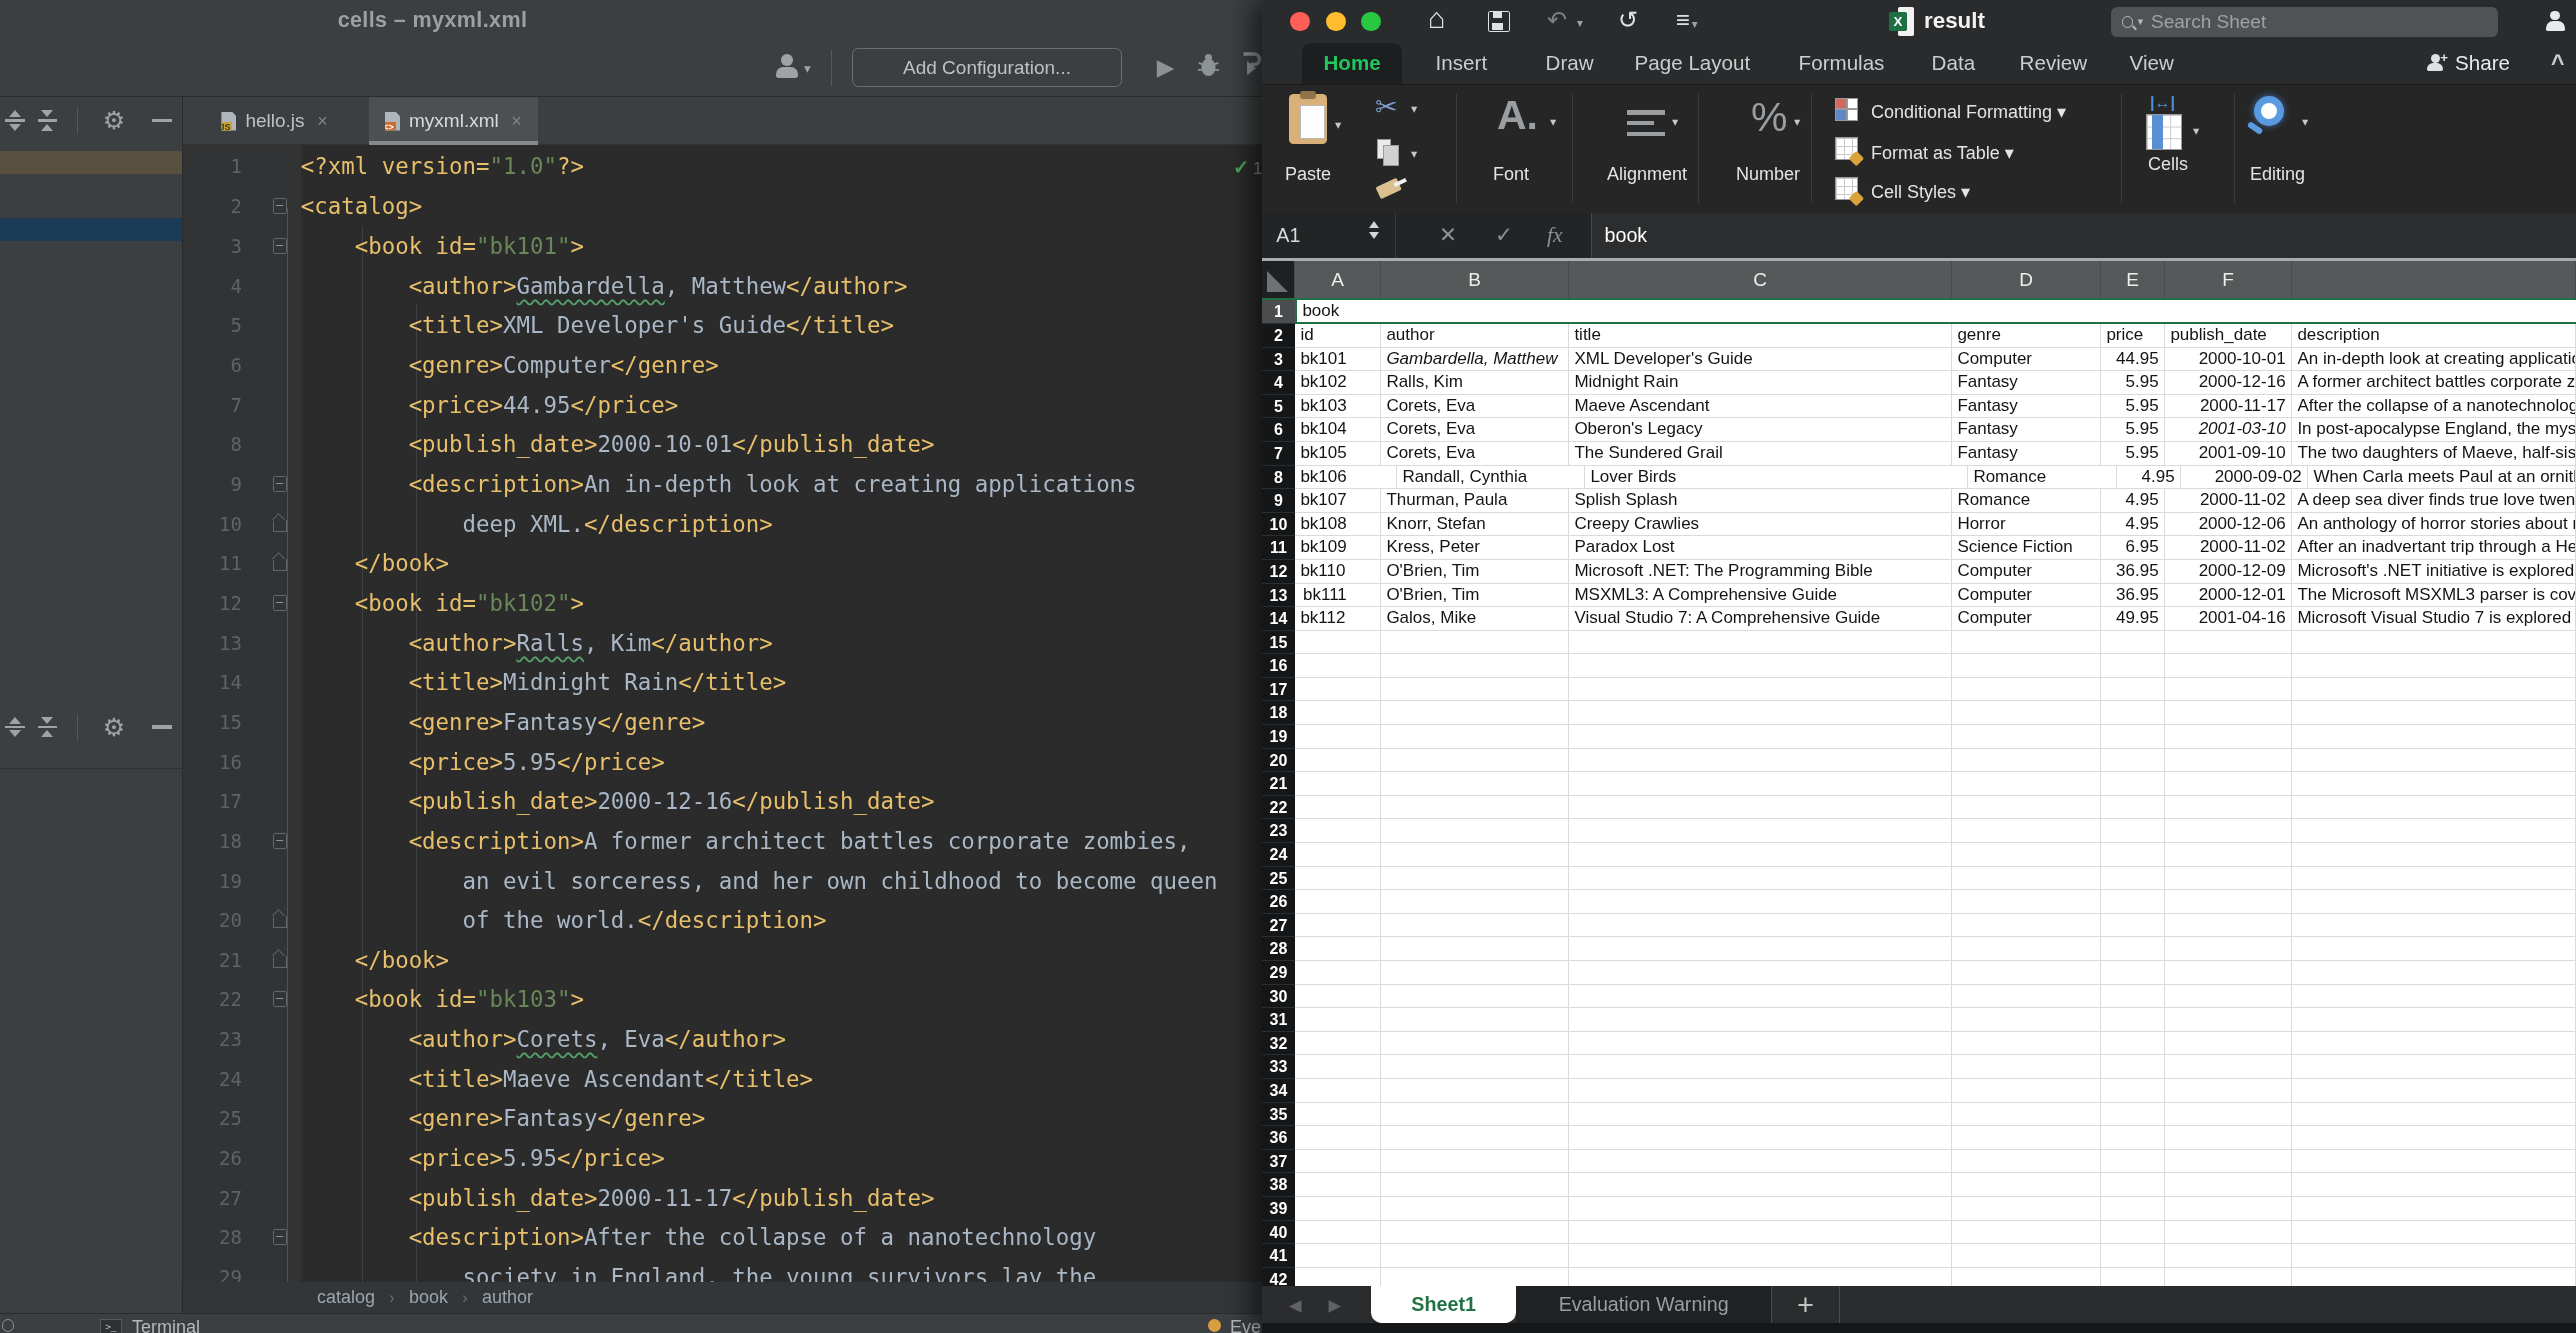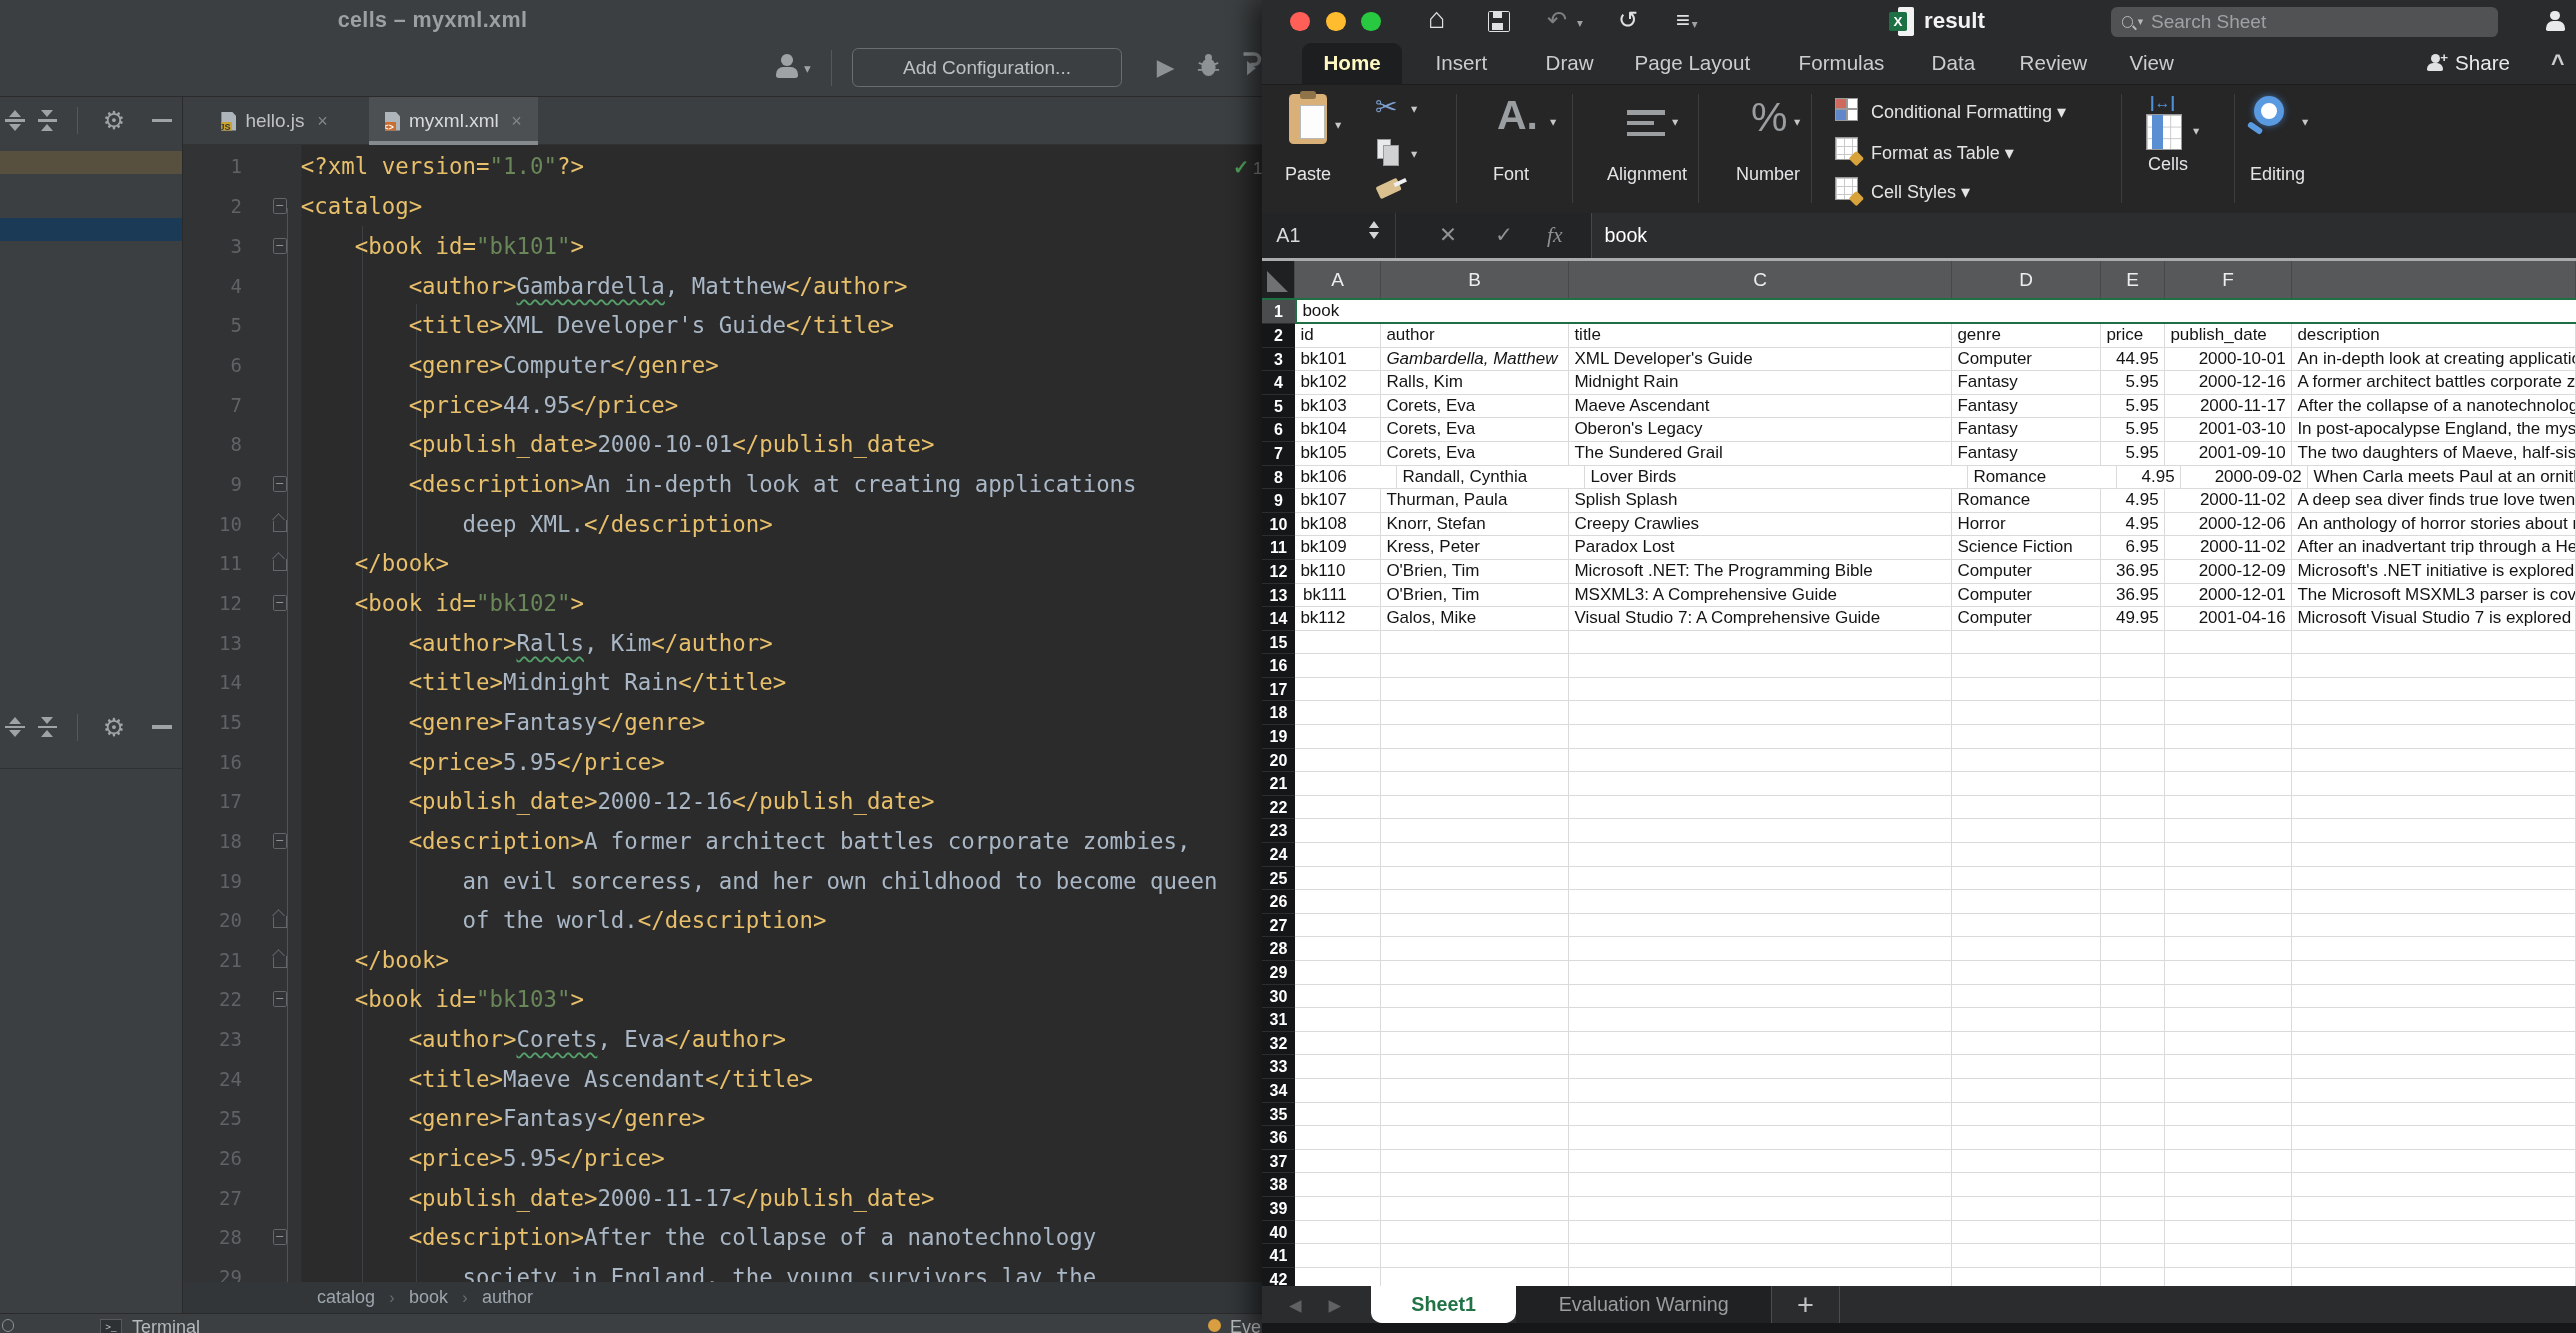--- a/index.html
+++ b/index.html
@@ -99,21 +99,21 @@
         display:flex;align-items:center;padding:0 10.7px;gap:8px;color:#9fa2a4;font-size:19px;}
   .mag{position:relative;width:11.6px;height:11.6px;border:1.8px solid #b9bcbe;border-radius:50%;flex-shrink:0;}
   .mag::after{content:"";position:absolute;left:9.8px;top:9.8px;width:5.4px;height:1.8px;background:#b9bcbe;transform:rotate(45deg);}
   .sbox .vcaret{font-size:10.7px;color:#b9bcbe;margin-left:-3.6px;}
   .picon{position:absolute;width:23px;height:21.5px;}
   .picon::before{content:"";position:absolute;left:6.3px;top:0;width:9.8px;height:9.8px;border-radius:50%;background:#e8eaeb;}
   .picon::after{content:"";position:absolute;left:1.8px;top:10.7px;width:19px;height:9.8px;border-radius:7.2px 7.2px 1.8px 1.8px;background:#e8eaeb;}
 
   .s-ribbontabs{position:absolute;left:0;top:43px;width:100%;height:42px;background:#292b2c;border-bottom:1.8px solid #1b1c1d;}
   .rtab{position:absolute;top:0;height:42px;line-height:40px;color:#cbcdce;font-size:20.6px;padding:0 3.6px;}
-  .rtab.active{background:#1d1e1f;border-radius:9px 9px 0 0;color:#fef9c3;font-weight:bold;padding:0 21.5px;}
+  .rtab.active{background:#1d1e1f;border-radius:9px 9px 0 0;color:#22c55e;font-weight:bold;padding:0 21.5px;}
   .share-person{position:absolute;left:1164px;top:10.7px;width:21.5px;height:19.7px;}
   .share-person::before{content:"";position:absolute;left:4.5px;top:0;width:9px;height:9px;border-radius:50%;background:#dfe1e2;}
   .share-person::after{content:"+";position:absolute;left:14.3px;top:-3.6px;color:#dfe1e2;font-size:13.4px;font-weight:bold;}
   .share-person .body{position:absolute;left:0.9px;top:9.8px;width:16px;height:8px;border-radius:6.3px 6.3px 1.8px 1.8px;background:#dfe1e2;}
   .share-lbl{position:absolute;left:1193px;top:0;height:42px;line-height:40px;color:#e8eaeb;font-size:20.6px;}
   .rib-chev{position:absolute;left:1289px;top:7.2px;color:#cbcdce;font-size:23px;font-weight:bold;}
 
   .s-ribbon{position:absolute;left:0;top:87px;width:100%;height:126px;background:#262626;}
   .rsep{position:absolute;top:7.2px;width:0.9px;height:109px;background:#3b3d3e;}
   .rlabel{position:absolute;font-size:18px;color:#e3e4e5;}
@@ -637,21 +637,21 @@
             <div class="gc num" style="width: 127px;">2000-11-17</div>
             <div class="gc" style="flex: 1 1 0%;">After the collapse of a nanotechnology society in England, the young survivors lay the foundation for a new society.</div>
           </div>
           <div class="grow">
             <div class="rh">6</div>
             <div class="gc" style="width: 86px;">bk104</div>
             <div class="gc" style="width: 188px;">Corets, Eva</div>
             <div class="gc" style="width: 383px;">Oberon's Legacy</div>
             <div class="gc" style="width: 149px;">Fantasy</div>
             <div class="gc num" style="width: 64px;">5.95</div>
-            <div class="gc num" style="width: 127px;">2001-03-10</div>
+            <div class="gc num" style="width: 127px; font-style: italic;">2001-03-10</div>
             <div class="gc" style="flex: 1 1 0%;">In post-apocalypse England, the mysterious agent known only as Oberon helps to create a new life for the inhabitants of London.</div>
           </div>
           <div class="grow">
             <div class="rh">7</div>
             <div class="gc" style="width: 86px;">bk105</div>
             <div class="gc" style="width: 188px;">Corets, Eva</div>
             <div class="gc" style="width: 383px;">The Sundered Grail</div>
             <div class="gc" style="width: 149px;">Fantasy</div>
             <div class="gc num" style="width: 64px;">5.95</div>
             <div class="gc num" style="width: 127px;">2001-09-10</div>

